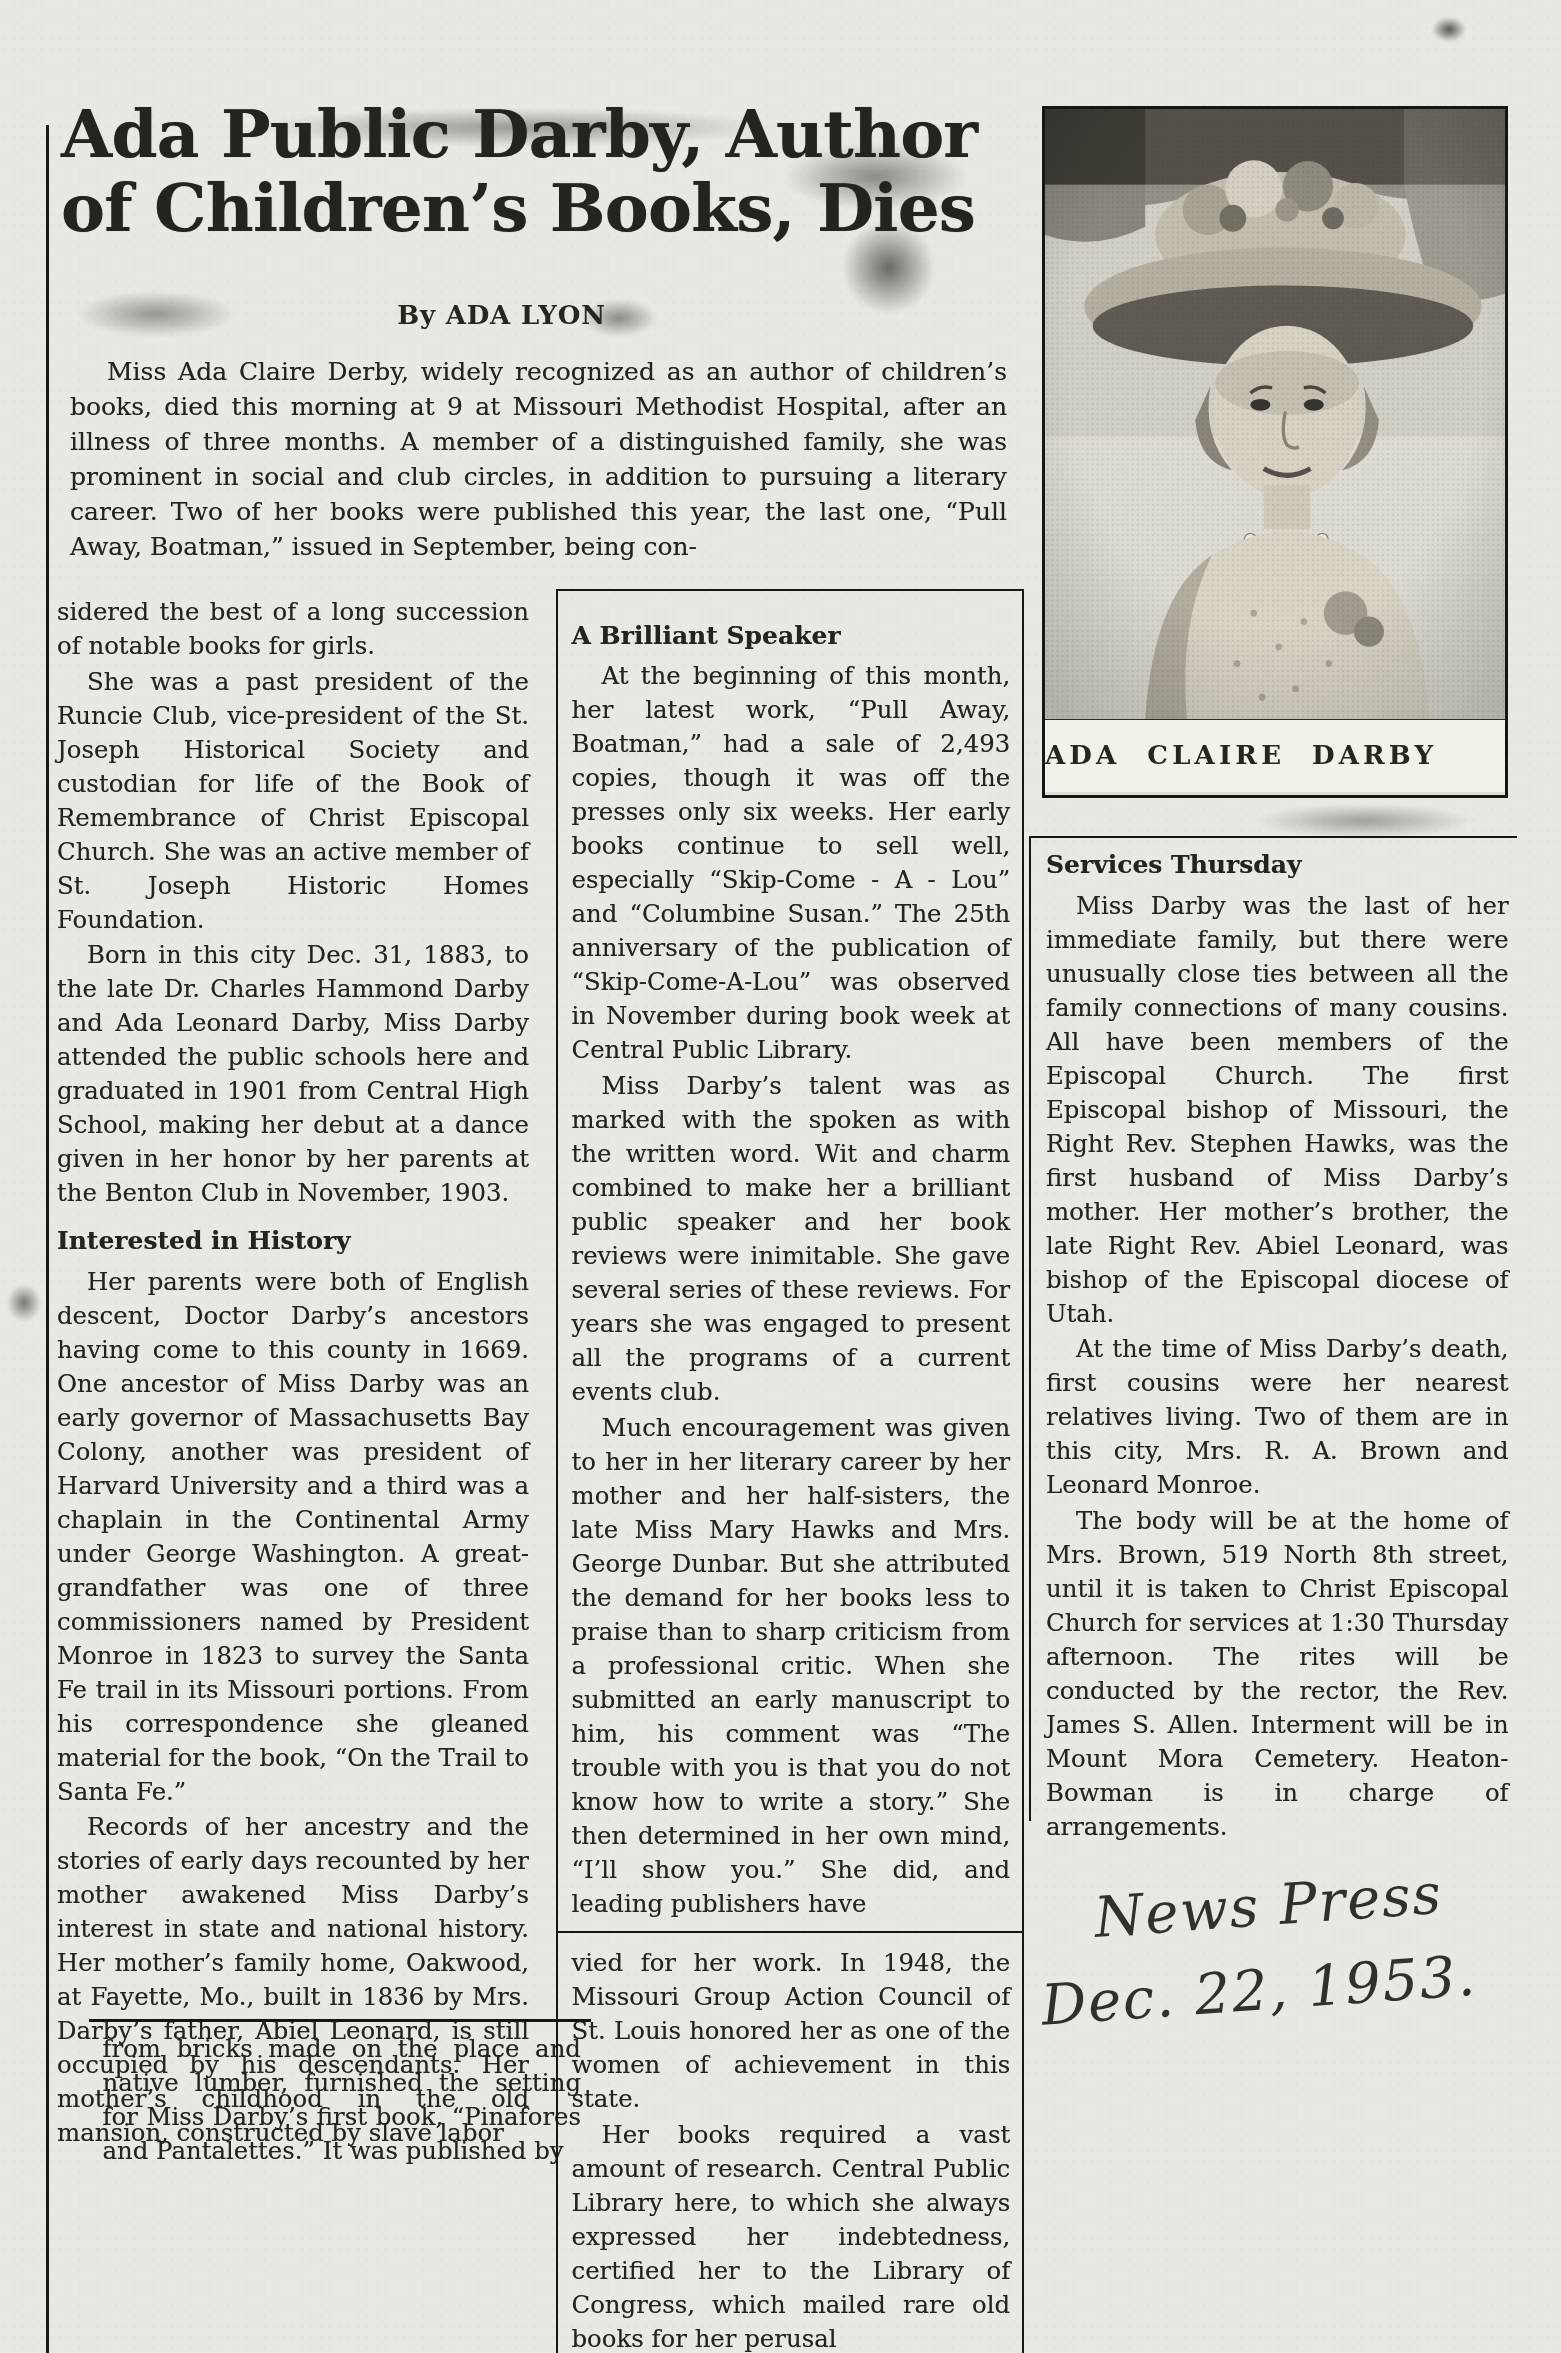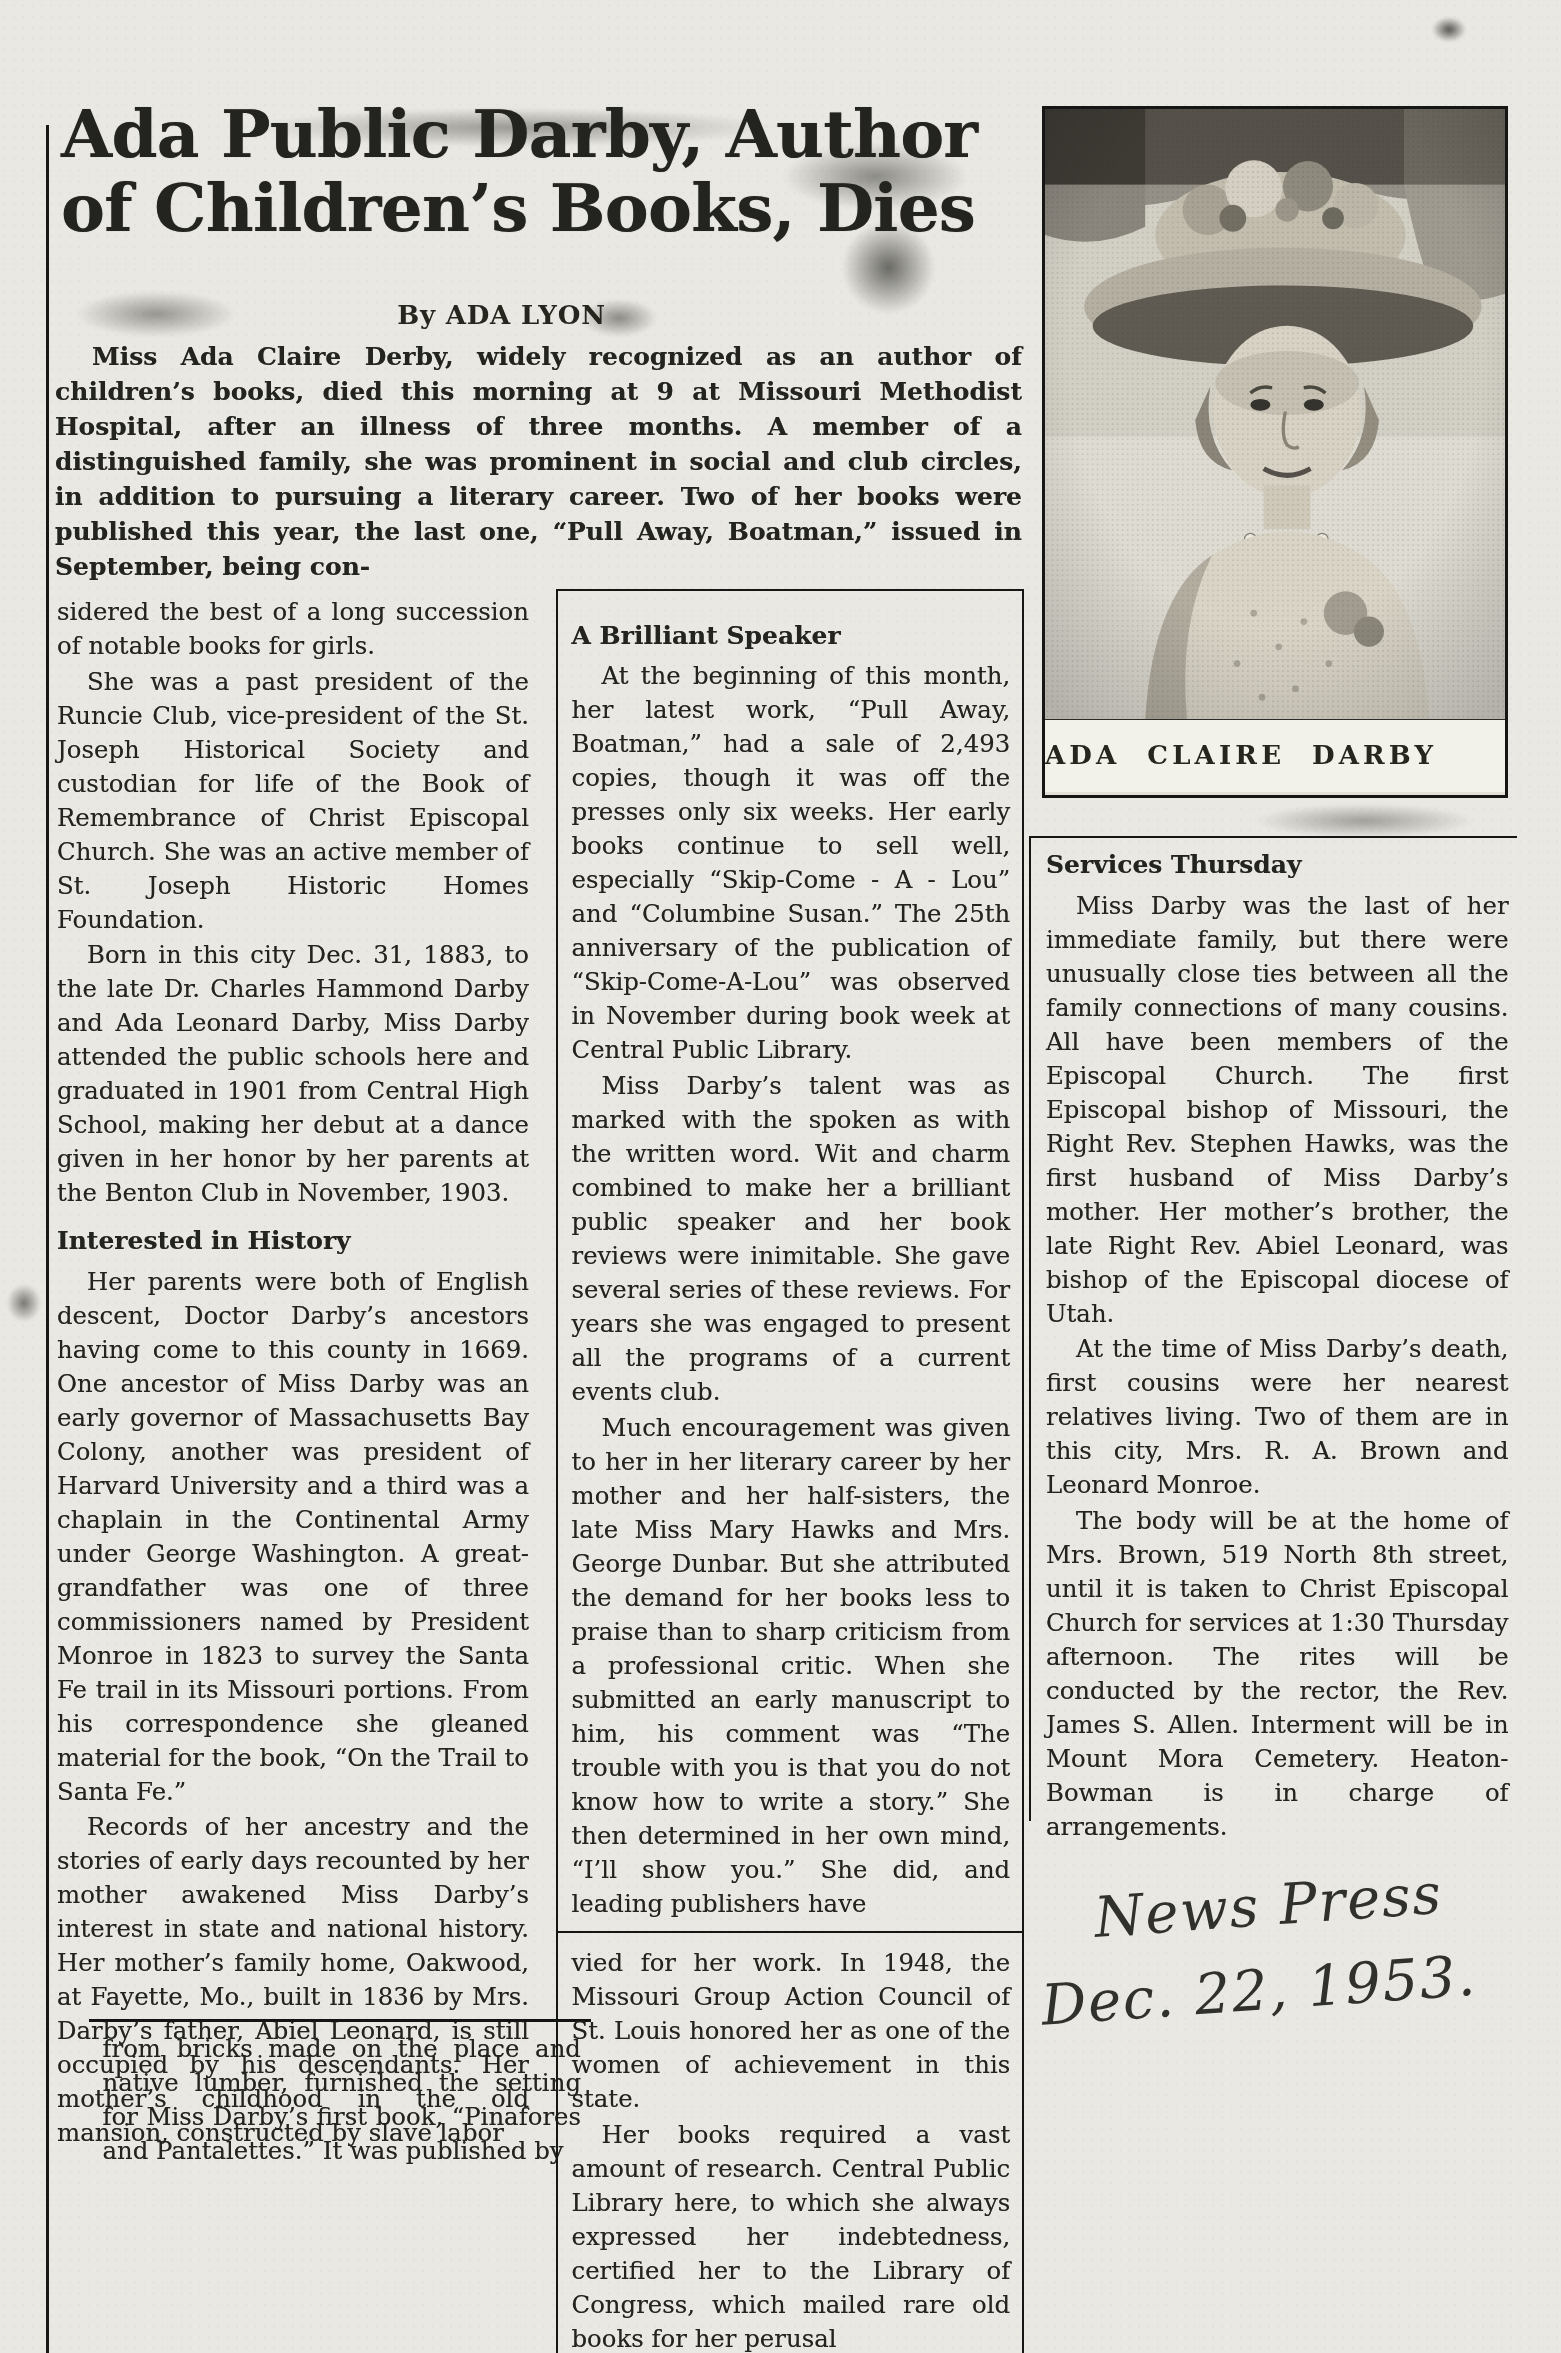--- a/index.html
+++ b/index.html
@@ -12,21 +12,21 @@
   }
   .rule-v { position:absolute; background:#181816; width:2.5px; }
   .headline { position:absolute; left:61px; top:98px; width:968px;
     font-weight:bold; font-size:66px; line-height:1.12; letter-spacing:-0.8px; color:#23231f;
     text-shadow:0 0 0.8px rgba(30,30,25,.45); }
   .byline { position:absolute; left:55px; top:300px; width:893px; text-align:center;
     font-weight:bold; font-size:26px; letter-spacing:0.8px; color:#26261f; }
   .bodytext { font-size:24.4px; line-height:34px; text-align:justify; color:#232320;
     text-shadow:0 0 0.5px rgba(35,35,28,.5); }
   .lead { position:absolute; left:55px; top:339px; width:967px; font-size:25px; line-height:35px; }
-  .lead p { margin:0; text-indent:37px;font-weight:bold; }
+  .lead p { margin:15px; text-indent:37px; }
   .col p { margin:0 0 1.7px 0; }
   .col p.indent { text-indent:30px; }
   .col p.noindent { text-indent:0; }
   .subhead { margin:13.5px 0 6.7px 0; font-size:25px; font-weight:bold; color:#232320; }
   .left-col  { position:absolute; left:57px;  top:595px; width:472px; }
   .mid-col   { position:absolute; left:556px; top:589px; width:468px; height:1764px;
     border-top:2.5px solid #161614; border-left:2.5px solid #161614; border-right:2.5px solid #161614;
     padding:11.8px 11.8px 0 13.5px; box-sizing:border-box; overflow:hidden; }
   .mid-col .subhead:first-child { margin-top:16px; }
   .cut-rule { border:none; border-top:2.5px solid #161614; margin:10px -11.8px 13.5px -13.5px; }

